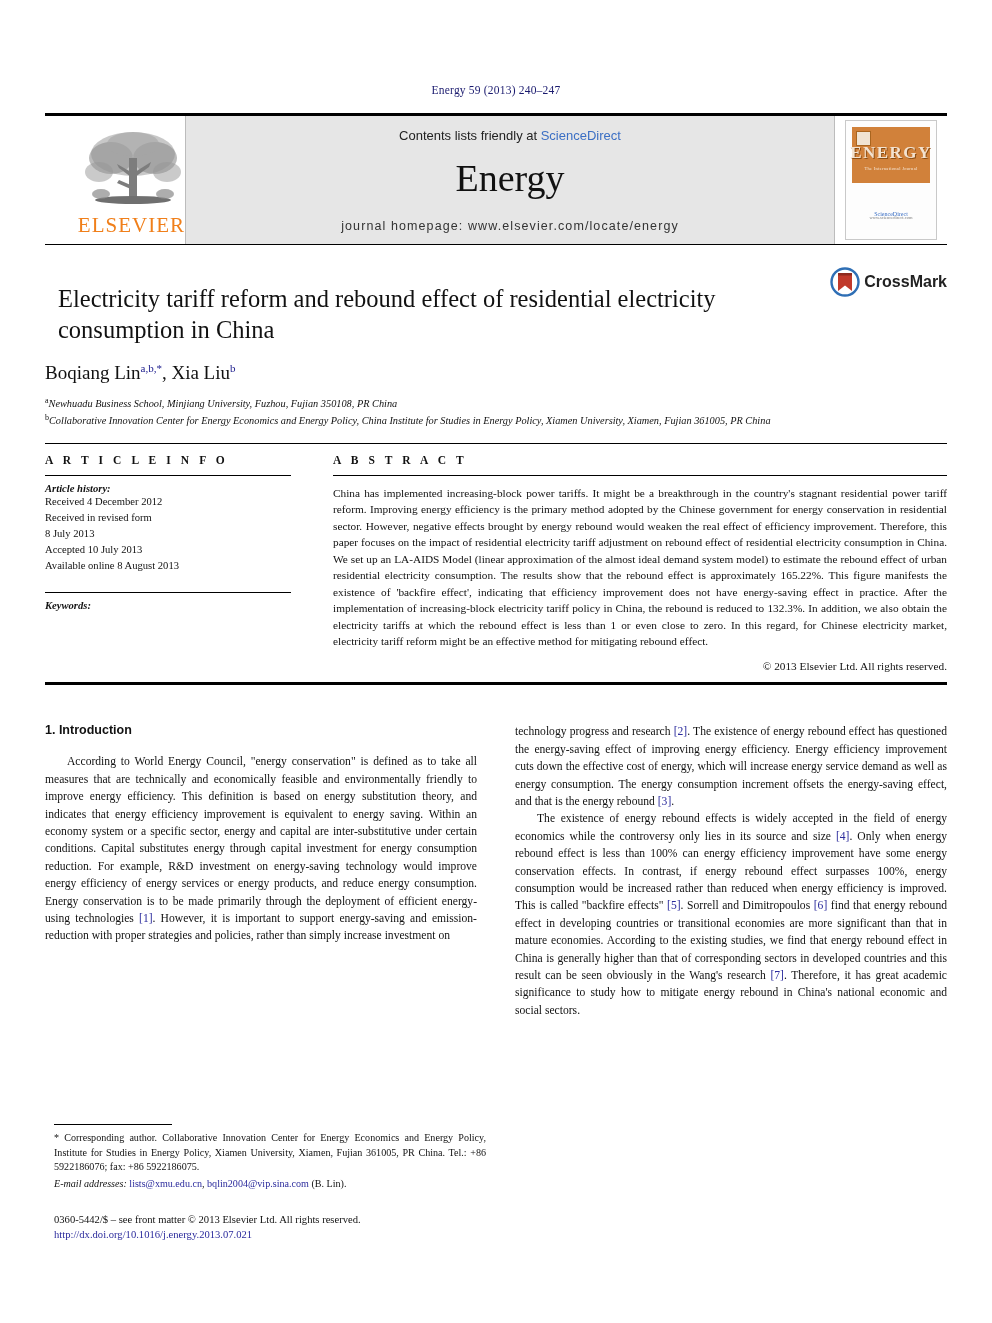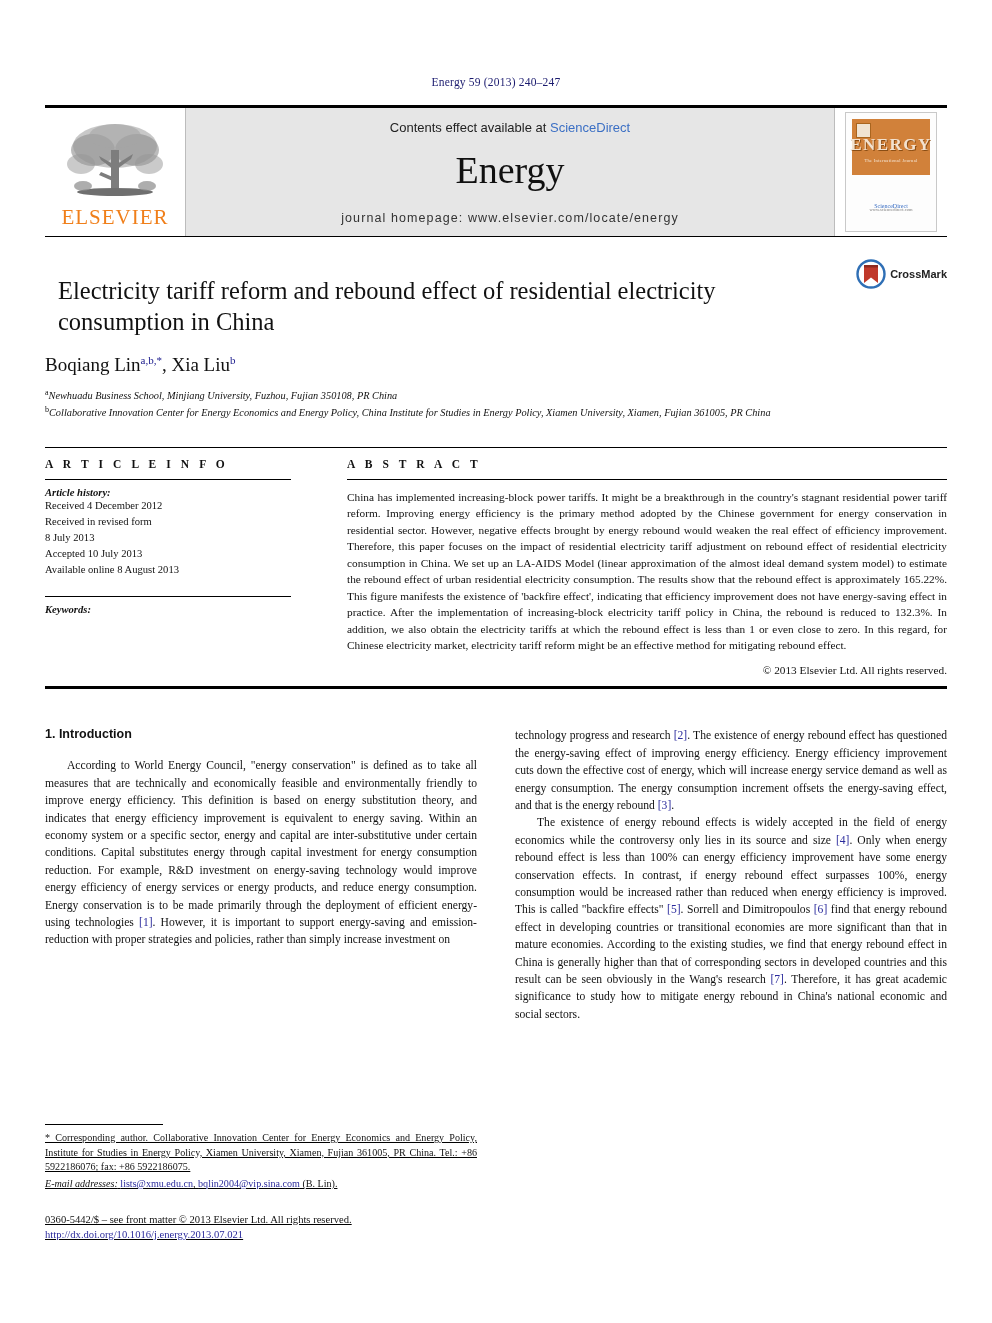--- a/index.html
+++ b/index.html
@@ -13,21 +13,21 @@
     font-family: "Liberation Serif", serif;
     color: #000000;
     position: relative;
     overflow: hidden;
   }
   .page {
     position: relative;
     width: 992px;
     height: 1323px;
     box-sizing: border-box;
-    padding: 4px 45px;
+    padding: 12px 45px;
   }
 
   
   .running-head {
     text-align: center;
     font-family: "Liberation Serif", serif;
     font-size: 11.5px;
     color: #1a1a6e;
     padding-top: 72px;
     letter-spacing: 0.2px;
@@ -39,21 +39,21 @@
     border-top: 3px solid #000;
     display: flex;
     align-items: stretch;
     height: 128px;
   }
   .masthead-logo {
     width: 140px;
     flex: 0 0 140px;
     display: flex;
     flex-direction: column;
-    align-items: center;
+    align-items: flex-end;
     justify-content: center;
     padding-top: 4px;
     box-sizing: border-box;
   }
   .tree-svg { display: block; }
   .elsevier-word {
     font-family: "Liberation Serif", serif;
     font-size: 21px;
     letter-spacing: 1px;
     color: #F07F1A;
@@ -180,21 +180,21 @@
   .crossmark {
     position: absolute;
     right: 0;
     top: 22px;
     display: flex;
     align-items: center;
     gap: 4px;
   }
   .crossmark-label {
     font-family: "Liberation Sans", sans-serif;
-    font-size: 11px;
+    font-size: 16px;
     font-weight: bold;
     color: #222;
   }
   .authors {
     font-family: "Liberation Serif", serif;
     font-size: 19px;
     margin-top: 17px;
     color: #111;
   }
   .authors sup {
@@ -209,25 +209,25 @@
     color: #111;
     width: 840px;
   }
   .affiliations sup {
     font-style: normal;
     font-size: 8px;
   }
 
   
   .info-abstract {
-    margin-top: 26px;
+    margin-top: 14px;
     border-top: 1px solid #000;
     padding-top: 10px;
     display: flex;
-    gap: 56px;
+    gap: 42px;
   }
   .col-info {
     width: 246px;
     flex: 0 0 246px;
   }
   .col-abstract {
     flex: 1 1 auto;
   }
   .sec-label {
     font-family: "Liberation Serif", serif;
@@ -308,24 +308,23 @@
     color: #111;
   }
   .para + .para { margin-top: 0; }
   .ref {
     color: #2a2a9c;
   }
 
   
   .footnote-area {
     position: absolute;
-    left: 45px;
+    left: 54px;
     top: 1124px;
     width: 432px;
-    text-decoration: underline;
   }
   .footnote-rule {
     border-top: 1px solid #000;
     width: 118px;
     margin-bottom: 6px;
   }
   .footnote {
     font-size: 10.1px;
     line-height: 1.46;
     text-align: justify;
@@ -375,21 +374,21 @@
           <ellipse cx="52" cy="72" rx="38" ry="4" fill="#6f6f6f"></ellipse>
           <ellipse cx="20" cy="66" rx="9" ry="5" fill="#8a8a8a" opacity="0.7"></ellipse>
           <ellipse cx="84" cy="66" rx="9" ry="5" fill="#8a8a8a" opacity="0.7"></ellipse>
         </g>
       </svg>
       <div class="elsevier-word">ELSEVIER</div>
     </div>
 
     <div class="masthead-center">
       <div class="contents-line">
-        <span>Contents effect available at </span><span class="sd">ScienceDirect</span>
+        <span>Contents lists friendly at </span><span class="sd">ScienceDirect</span>
       </div>
       <div class="journal-name">Energy</div>
       <div class="journal-home">journal homepage: www.elsevier.com/locate/energy</div>
     </div>
 
     <div class="masthead-cover">
       <div class="cover-box">
         <div class="cover-top"></div>
         <div class="cover-mini"></div>
         <div class="cover-energy">ENERGY</div>

